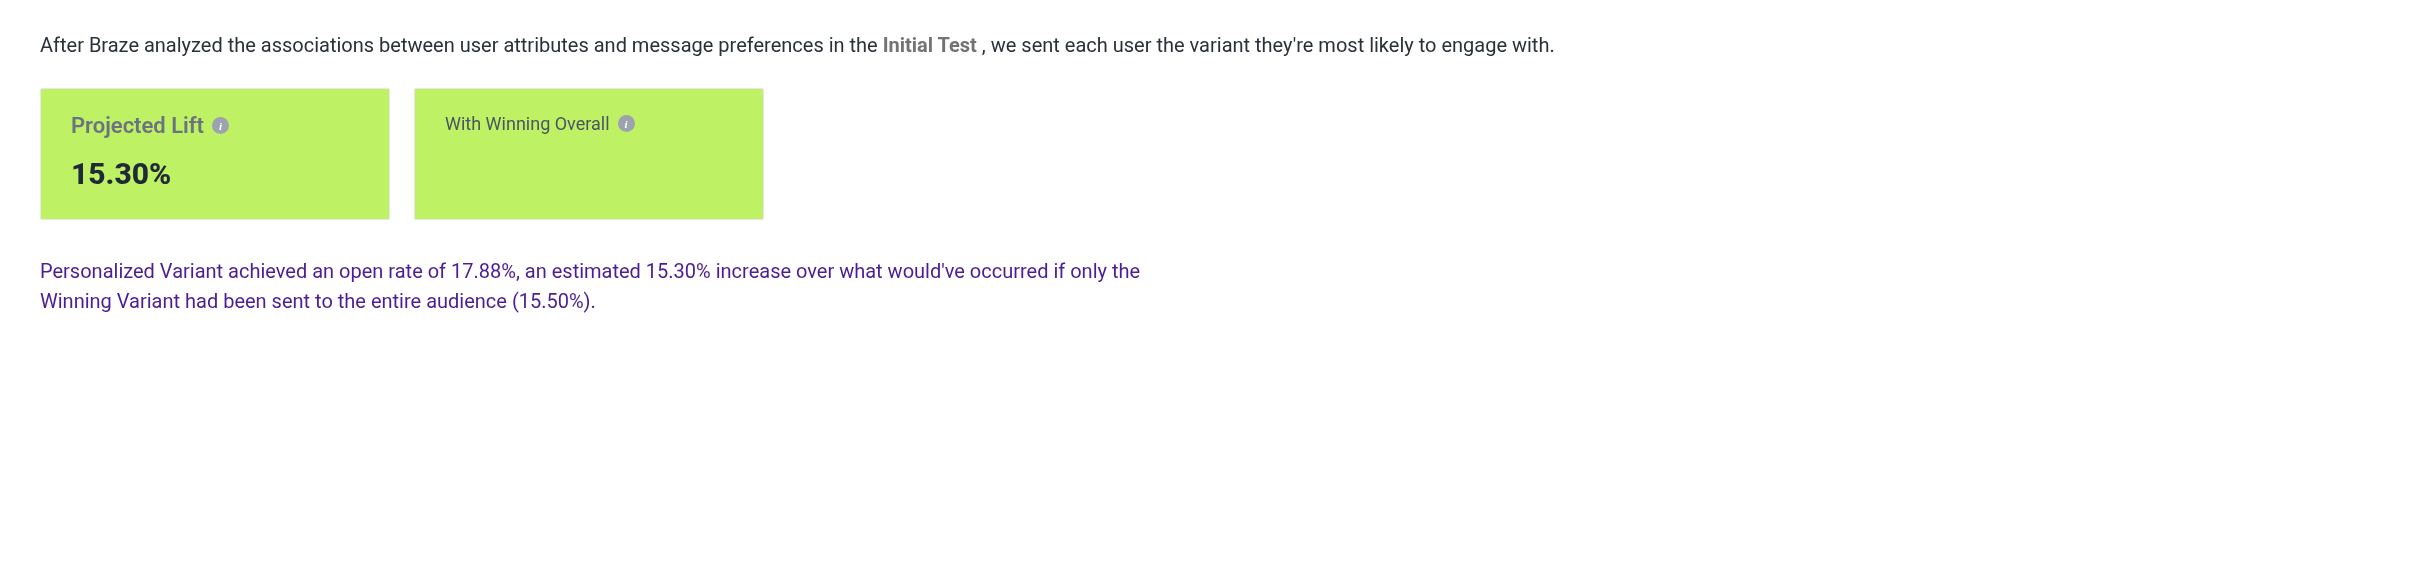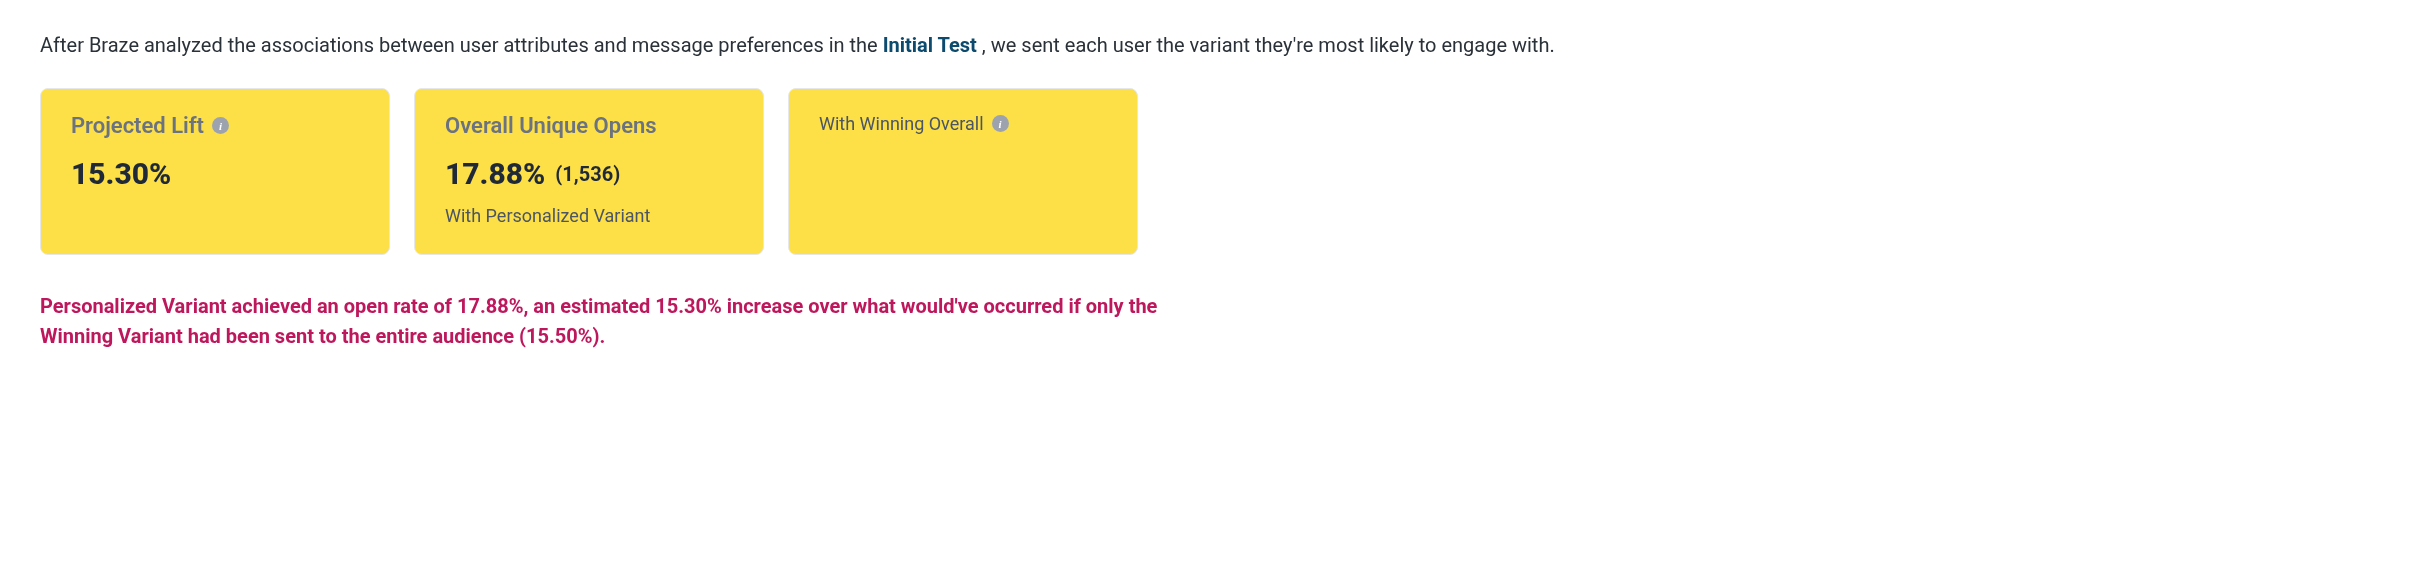--- a/index.html
+++ b/index.html
@@ -13,50 +13,49 @@
       padding: 30px 40px;
       color: #2a3138;
     }
     .intro-text {
       font-size: 20px;
       color: #2a3138;
       margin-bottom: 28px;
       line-height: 1.5;
     }
     .intro-text .link {
-      color: #0c4a6e;
+      color: #737373;
       font-weight: 700;
       cursor: pointer;
     }
     .cards-row {
       display: flex;
       gap: 24px;
       margin-bottom: 36px;
     }
     .card {
       border: 1px solid #e5e7eb;
-      border-radius: 8px;
+      border-radius: 2px;
       padding: 24px 30px 28px 30px;
       min-width: 350px;
-      background: #fde047;
+      background: #bef264;
     }
     .card-title {
       font-size: 22px;
       font-weight: 600;
       color: #6b7280;
       margin-bottom: 18px;
       display: flex;
       align-items: center;
       gap: 8px;
     }
     .card-value {
       font-size: 30px;
       font-weight: 800;
       color: #1f2937;
-      margin-bottom: 14px;
       display: flex;
       align-items: center;
       gap: 10px;
     }
     .card-value .sub-value {
       font-size: 20px;
       font-weight: 700;
       color: #1f2937;
     }
     .card-subtitle {
@@ -77,24 +76,23 @@
       color: #ffffff;
       font-size: 11px;
       font-weight: 700;
       font-style: italic;
       font-family: Georgia, serif;
       cursor: pointer;
       flex-shrink: 0;
     }
     .summary-text {
       font-size: 20px;
-      color: #be185d;
+      color: #4c1d95;
       line-height: 1.5;
       max-width: 1130px;
-      font-weight: bold;
     }
   </style>
 </head>
 <body>
 
 <div class="intro-text">
   <span>After Braze analyzed the associations between user attributes and message preferences in the </span>
   <span class="link">Initial Test</span>
   <span> , we sent each user the variant they're most likely to engage with.</span>
 </div>
@@ -104,32 +102,20 @@
   <div class="card">
     <div class="card-title">
       <span>Projected Lift</span>
       <span class="info-icon">i</span>
     </div>
     <div class="card-value">
       <span>15.30%</span>
     </div>
   </div>
 
-  <div class="card">
-    <div class="card-title">
-      <span>Overall Unique Opens</span>
-    </div>
-    <div class="card-value">
-      <span>17.88%</span>
-      <span class="sub-value">(1,536)</span>
-    </div>
-    <div class="card-subtitle">
-      <span>With Personalized Variant</span>
-    </div>
-  </div>
 
   <div class="card">
     <div class="card-subtitle">
       <span>With Winning Overall</span>
       <span class="info-icon">i</span>
     </div>
   </div>
 
 </div>
 

